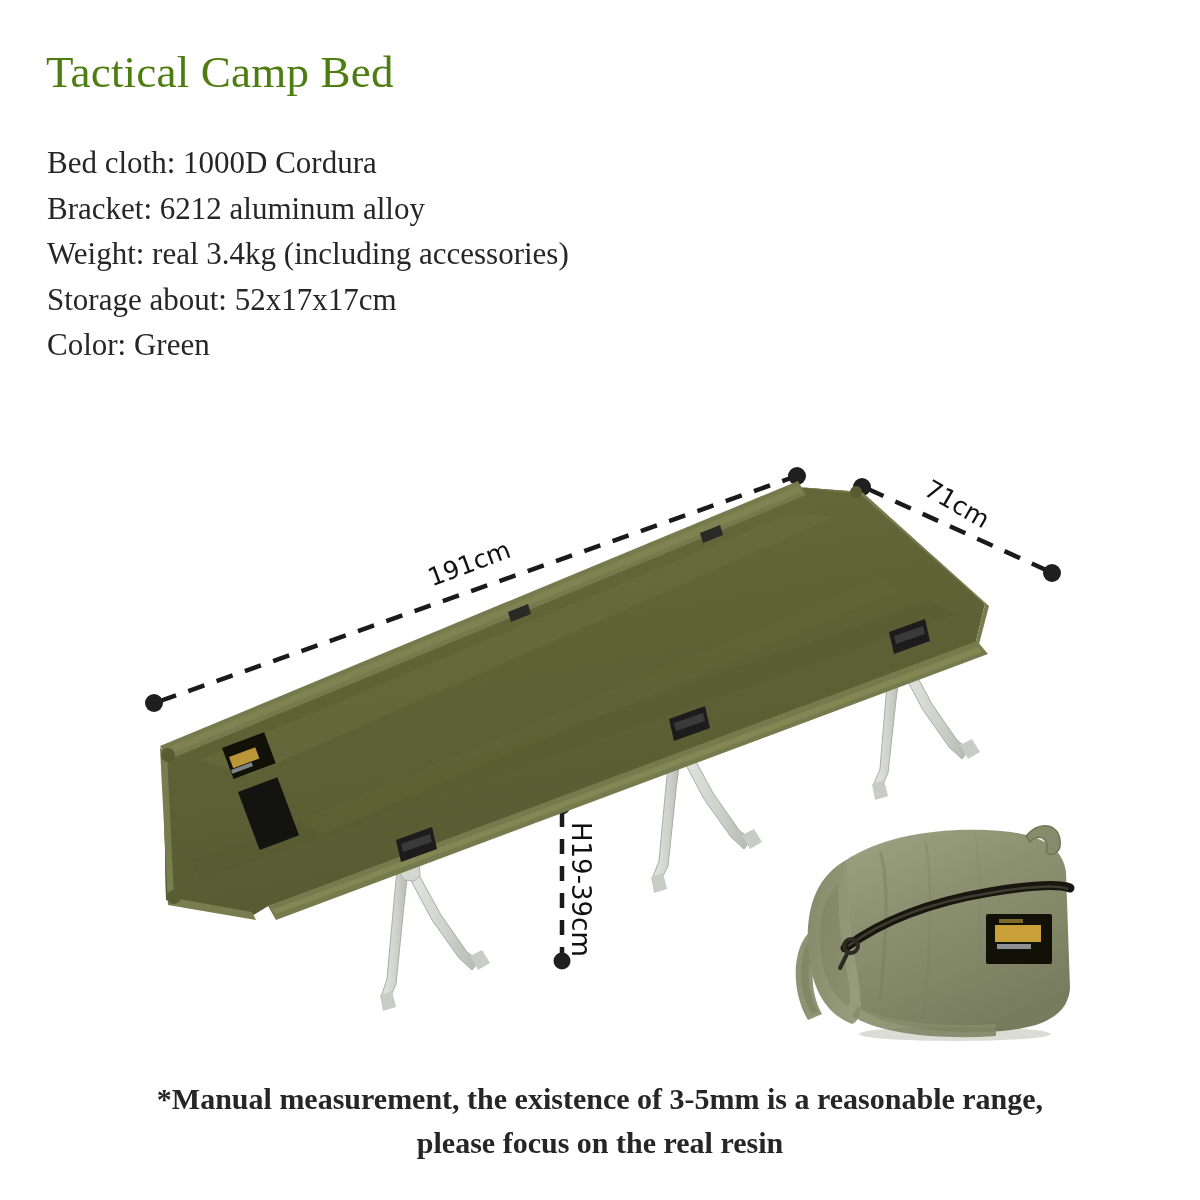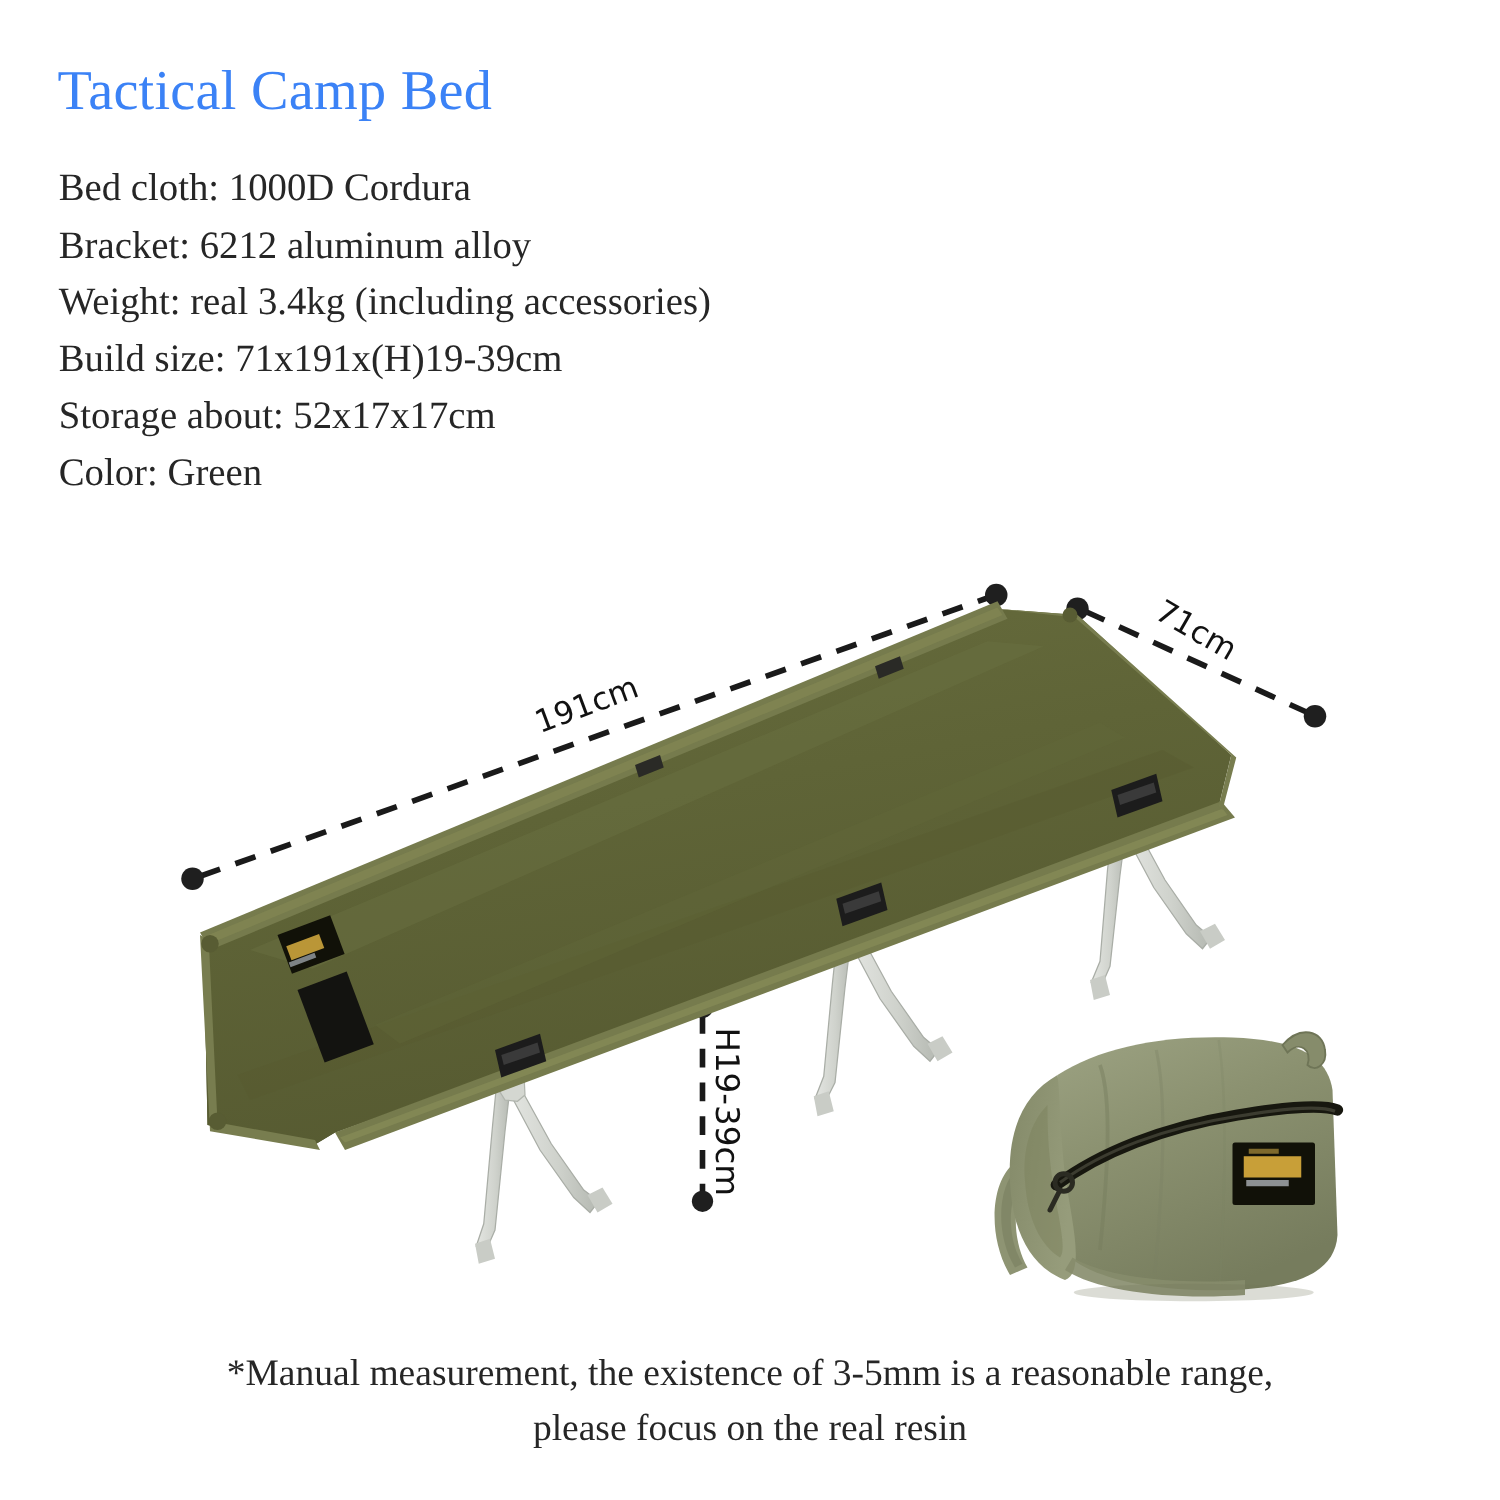--- a/index.html
+++ b/index.html
@@ -16,45 +16,46 @@
     font-family: "Liberation Serif", "DejaVu Serif", serif;
   }
 
   
   #title {
     position: absolute;
     left: 46px;
     top: 46px;
     font-size: 45px;
     line-height: 52px;
-    color: #3b82f6;
+    color: #4d7c0f;
     letter-spacing: 0.2px;
     white-space: nowrap;
   }
   #specs {
     position: absolute;
     left: 47px;
-    top: 127px;
+    top: 140px;
     width: 900px;
   }
   .spec-line {
     font-size: 31px;
     line-height: 45.5px;
     color: #262626;
     white-space: nowrap;
   }
 
   
   #footer {
     position: absolute;
     left: 0;
     top: 1077px;
     width: 1200px;
     text-align: center;
     color: #262626;
+    font-weight: bold;
   }
   .footer-line {
     font-size: 30px;
     line-height: 44px;
     white-space: nowrap;
   }
 
   
   #diagram {
     position: absolute;
@@ -95,21 +96,20 @@
 <body>
 
 <div id="page">
 
   <div id="title">Tactical Camp Bed</div>
 
   <div id="specs">
     <div class="spec-line">Bed cloth: 1000D Cordura</div>
     <div class="spec-line">Bracket: 6212 aluminum alloy</div>
     <div class="spec-line">Weight: real 3.4kg (including accessories)</div>
-    <div class="spec-line">Build size: 71x191x(H)19-39cm</div>
     <div class="spec-line">Storage about: 52x17x17cm</div>
     <div class="spec-line">Color: Green</div>
   </div>
 
   <svg id="diagram" viewBox="0 0 1200 1200">
     <defs>
       <linearGradient id="fabricGrad" x1="0" y1="0" x2="0.35" y2="1">
         <stop offset="0%" stop-color="#686d3e"></stop>
         <stop offset="45%" stop-color="#5f6437"></stop>
         <stop offset="100%" stop-color="#565a31"></stop>

